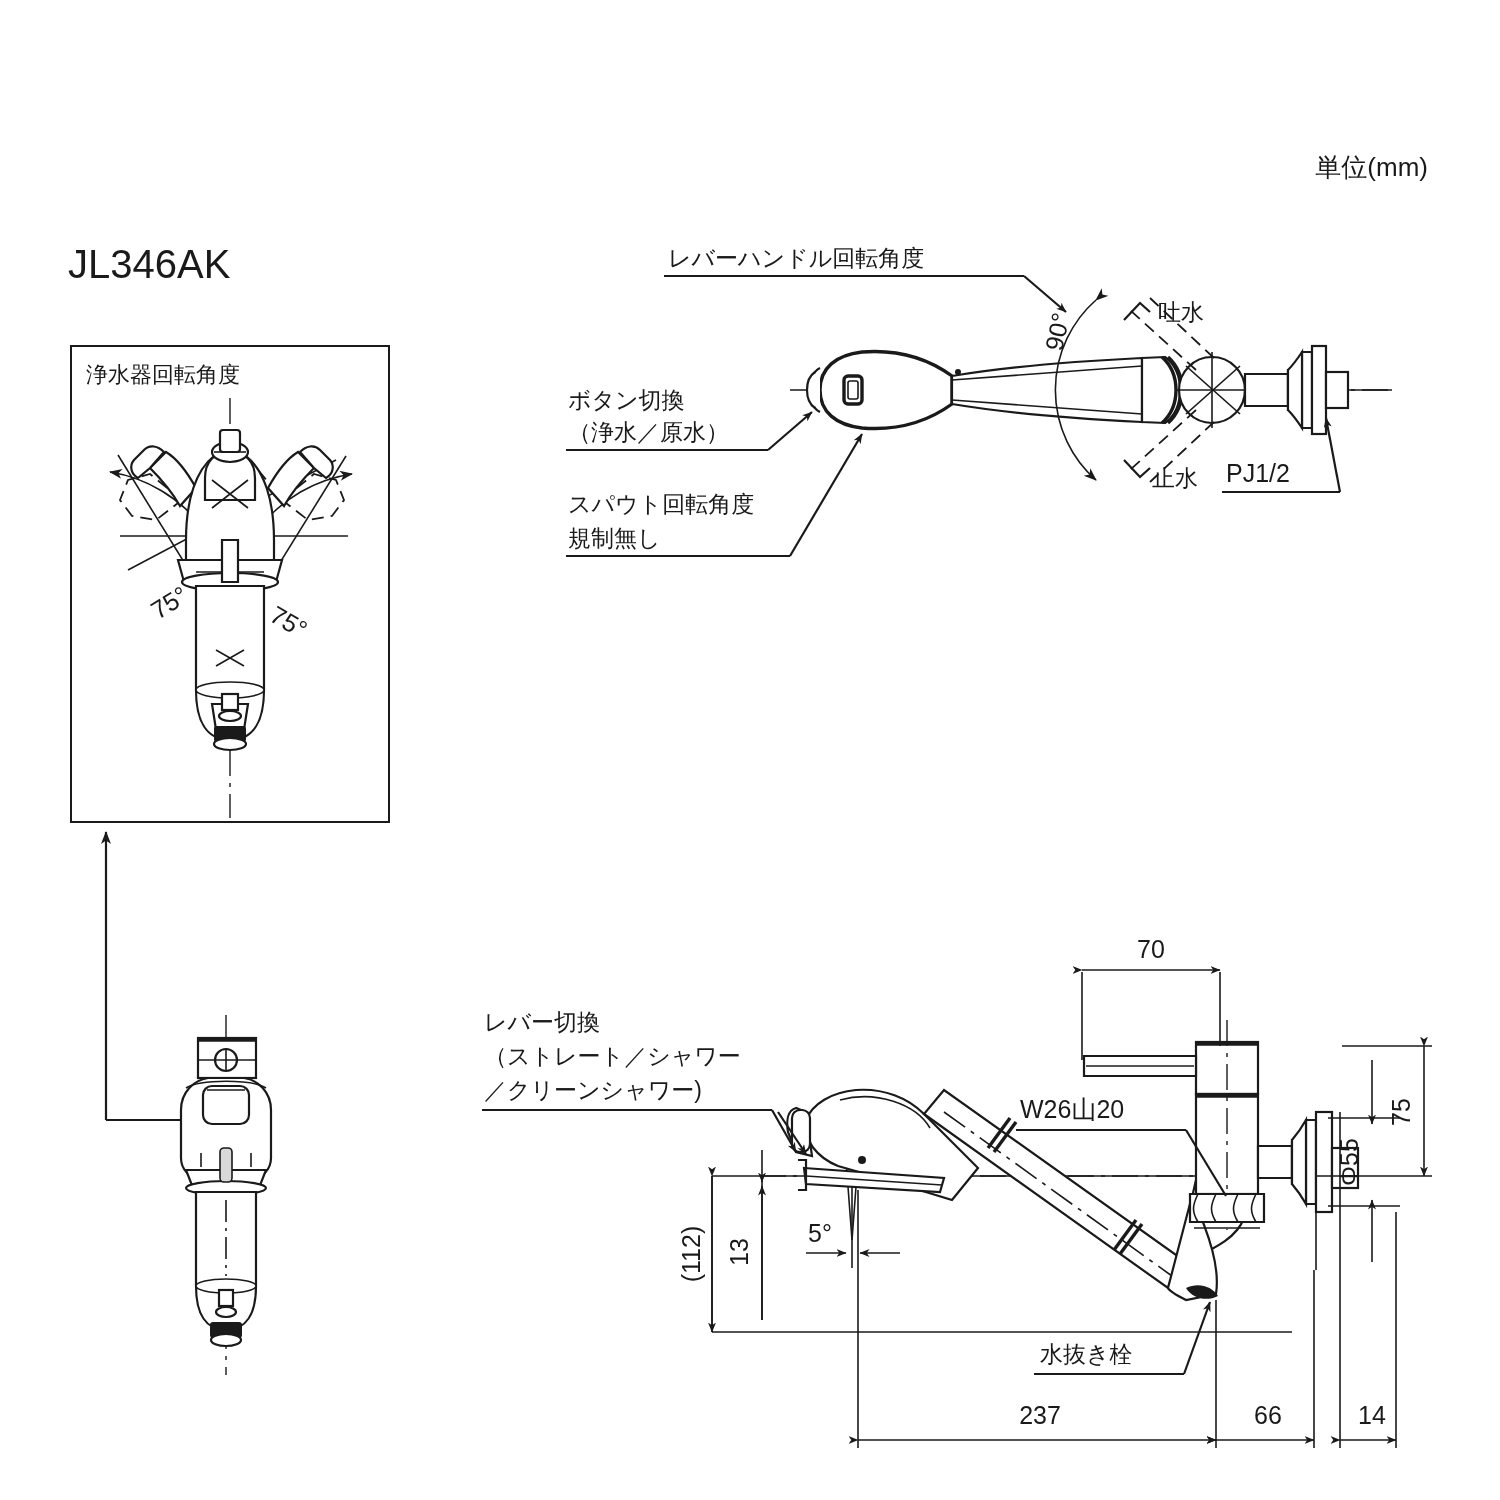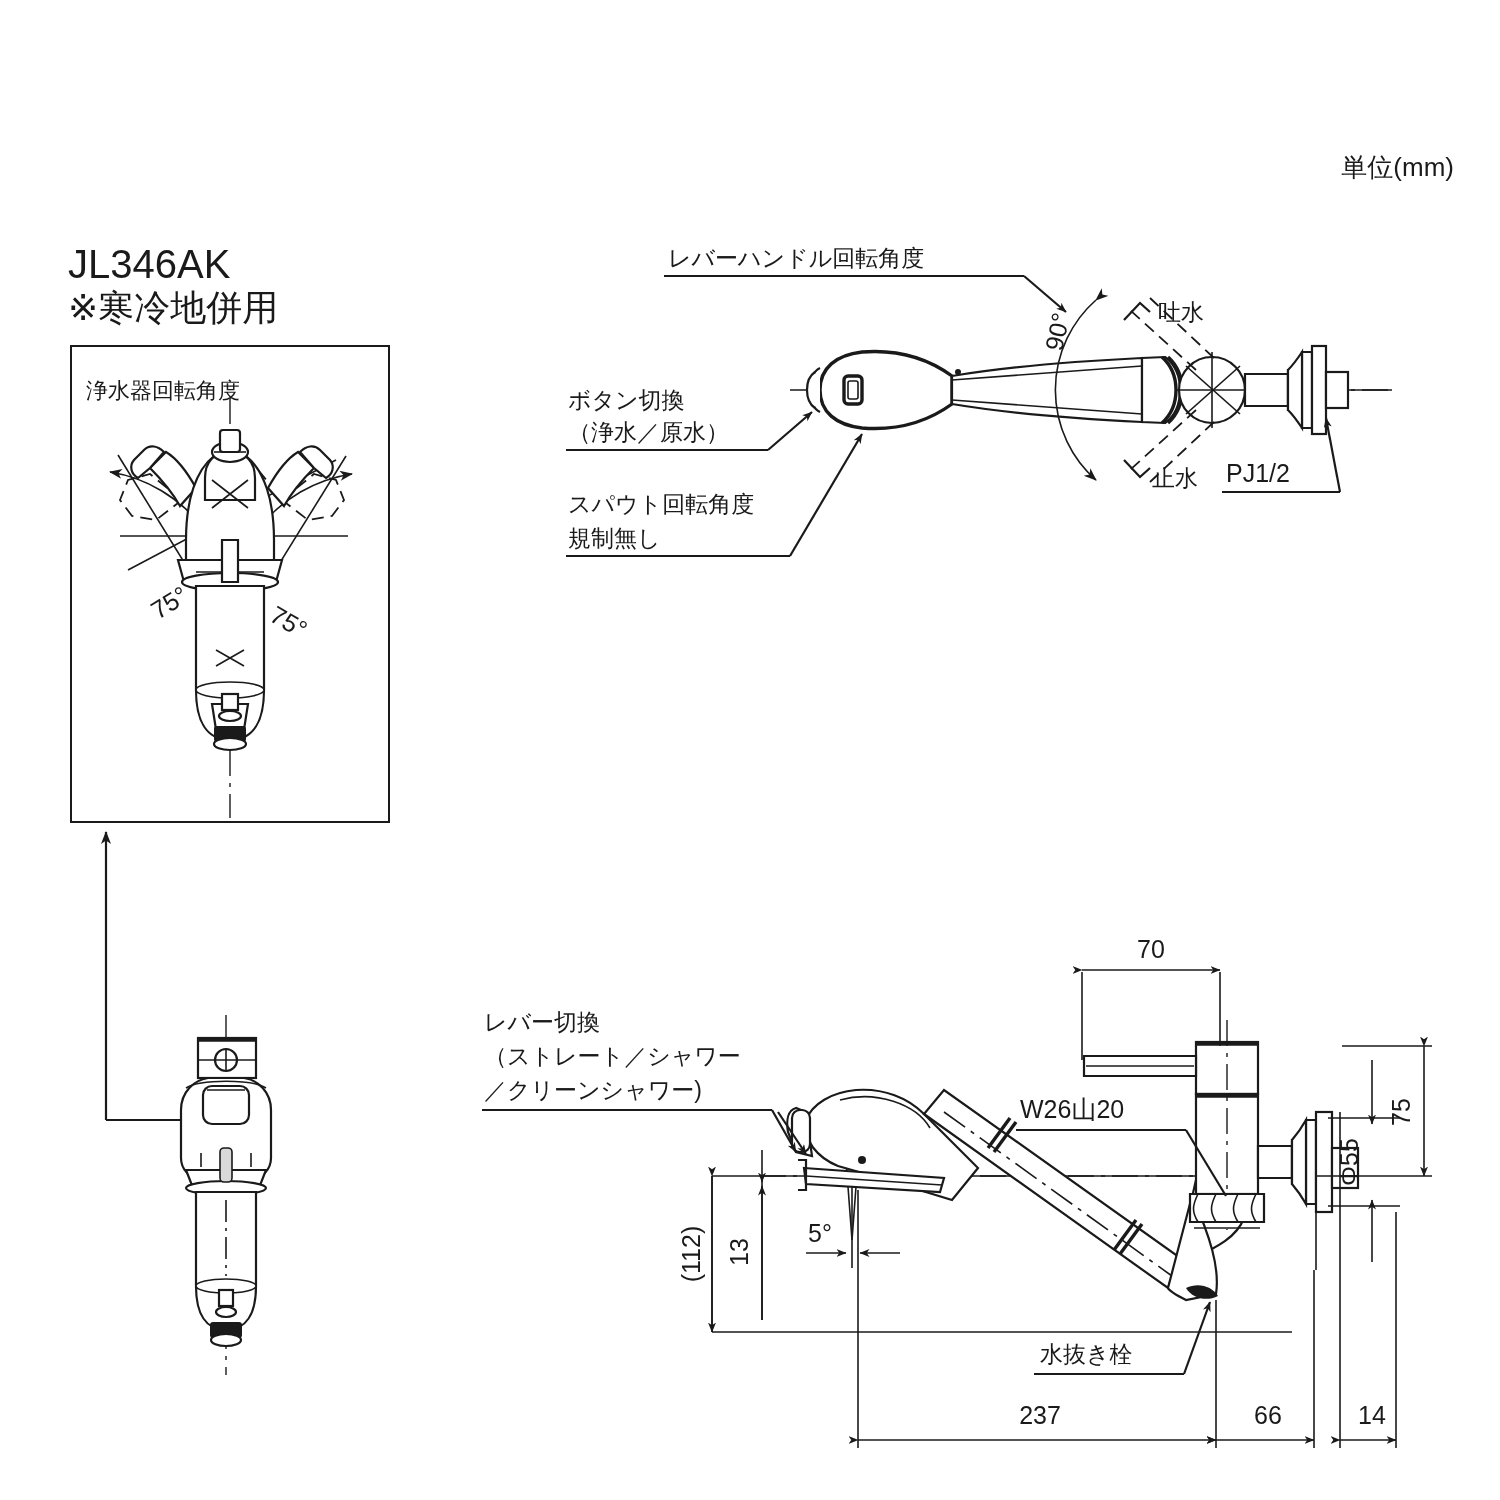--- a/index.html
+++ b/index.html
@@ -2,26 +2,26 @@
 <html lang="ja"><head>
 <meta charset="utf-8">
 <title>JL346AK</title>
 <style>
   html,body{margin:0;padding:0;background:#ffffff;}
   body{width:1500px;height:1500px;position:relative;overflow:hidden;
        font-family:"Liberation Sans","DejaVu Sans",sans-serif;color:#1a1a1a;}
   #page{position:absolute;inset:0;}
   .title{position:absolute;left:62px;top:16px;font-size:62px;font-weight:bold;
          letter-spacing:1px;line-height:1.05;white-space:nowrap;}
-  .unit{position:absolute;right:46px;top:150px;font-size:26px;white-space:nowrap;text-align:right;}
+  .unit{position:absolute;right:72px;top:150px;font-size:26px;white-space:nowrap;text-align:right;}
   .modelname{position:absolute;left:68px;top:238px;font-size:40px;line-height:1.32;white-space:nowrap;}
   .modelsub{position:absolute;left:68px;top:284px;font-size:36px;line-height:1.32;white-space:nowrap;}
   .panel{position:absolute;left:70px;top:345px;width:320px;height:478px;
          border:2px solid #1a1a1a;box-sizing:border-box;background:#fff;}
-  .panel-label{position:absolute;left:86px;top:376px;font-size:22px;white-space:nowrap;text-align:center;}
+  .panel-label{position:absolute;left:86px;top:360px;font-size:22px;white-space:nowrap;text-align:center;}
   svg{position:absolute;left:0;top:0;overflow:visible;}
   text{font-family:"Liberation Sans","DejaVu Sans",sans-serif;fill:#1a1a1a;}
   .lbl{font-size:23px;}
   .dim{font-size:25px;}
   .ln{stroke:#1a1a1a;fill:none;}
   .thin{stroke-width:1.6;}
   .med{stroke-width:2.2;}
   .thick{stroke-width:3.4;}
   .center{stroke:#1a1a1a;stroke-width:1.4;fill:none;stroke-dasharray:26 7 4 7;}
   .hidden{stroke:#1a1a1a;stroke-width:1.8;fill:none;stroke-dasharray:12 7;}
@@ -30,21 +30,20 @@
   .gry{fill:#d9d9d9;}
 </style>
 </head>
 <body>
 
 <div id="page">
 
   <div class="unit">単位(mm)</div>
 
   <div class="modelname">JL346AK</div>
-  <div class="modelsub">※寒冷地併用</div>
 
   <div class="panel"></div>
   <div class="panel-label">浄水器回転角度</div>
 
   <svg width="1500" height="1500" viewBox="0 0 1500 1500">
     <defs>
       <marker id="arw" markerWidth="14" markerHeight="14" refX="12" refY="5" orient="auto" markerUnits="userSpaceOnUse">
         <path d="M0,0 L13,5 L0,10 L3.5,5 Z" fill="#1a1a1a"></path>
       </marker>
       <marker id="arwS" markerWidth="11" markerHeight="11" refX="9.5" refY="4" orient="auto" markerUnits="userSpaceOnUse">

